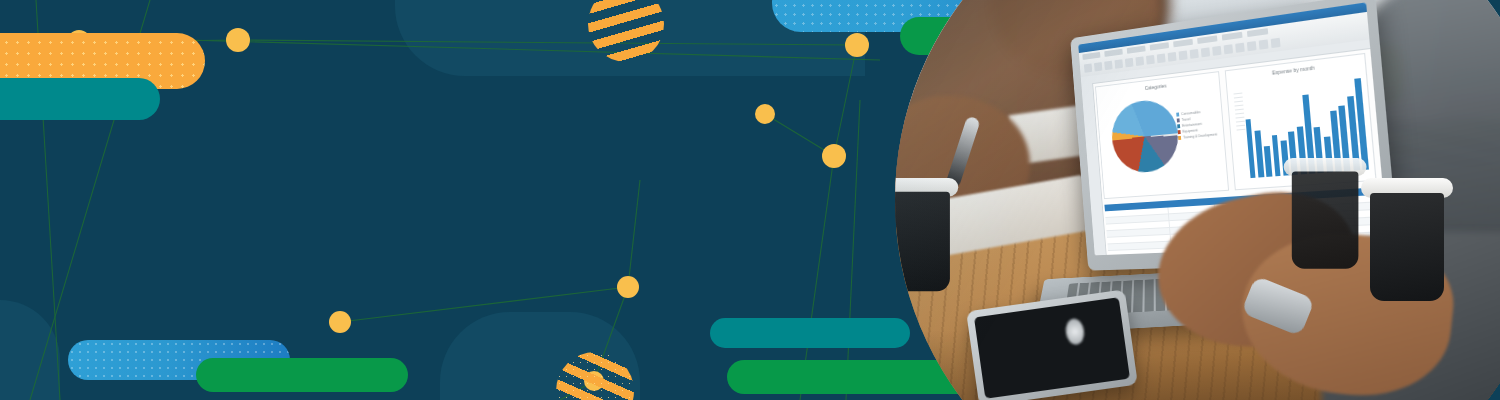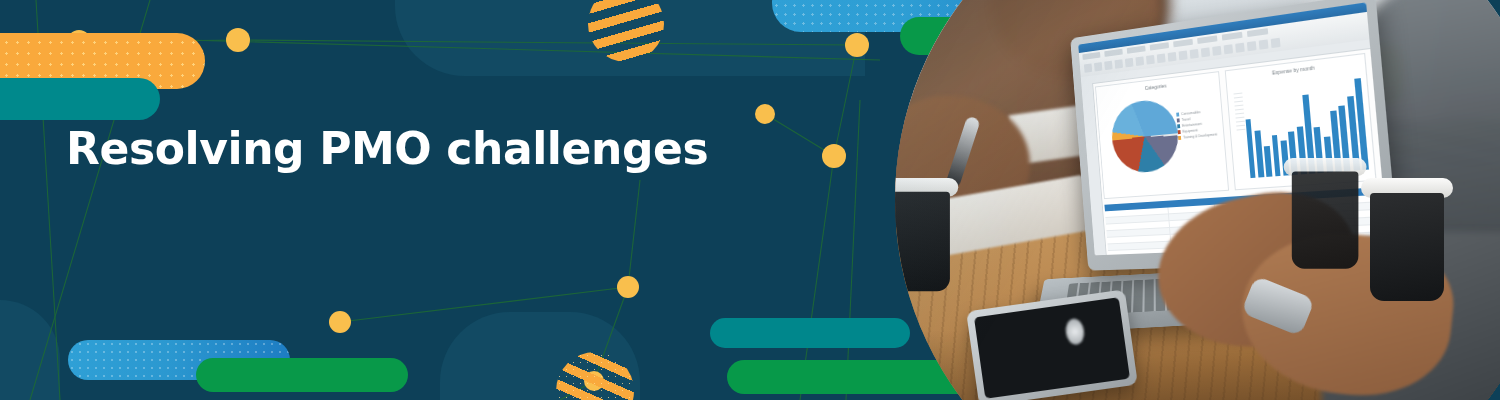--- a/index.html
+++ b/index.html
@@ -392,21 +392,20 @@
   <div class="pill pill-green-top"></div>
   <div class="pill pill-blue-bot"></div>
   <div class="pill pill-green-bot-left"></div>
   <div class="pill pill-teal-bot"></div>
   <div class="pill pill-green-bot-right"></div>
 
   <div class="circle-striped top"></div>
   <div class="circle-striped bottom"></div>
 
   <div class="copy">
-    <h1 class="headline">Resolving PMO challenges</h1>
   </div>
 
   <div class="photo">
     <div class="scene">
       <div class="bg-window"></div>
       <div class="win-bright"></div>
       <div class="win-bright2"></div>
       <div class="green-plant"></div>
       <div class="dark-band"></div>
 

